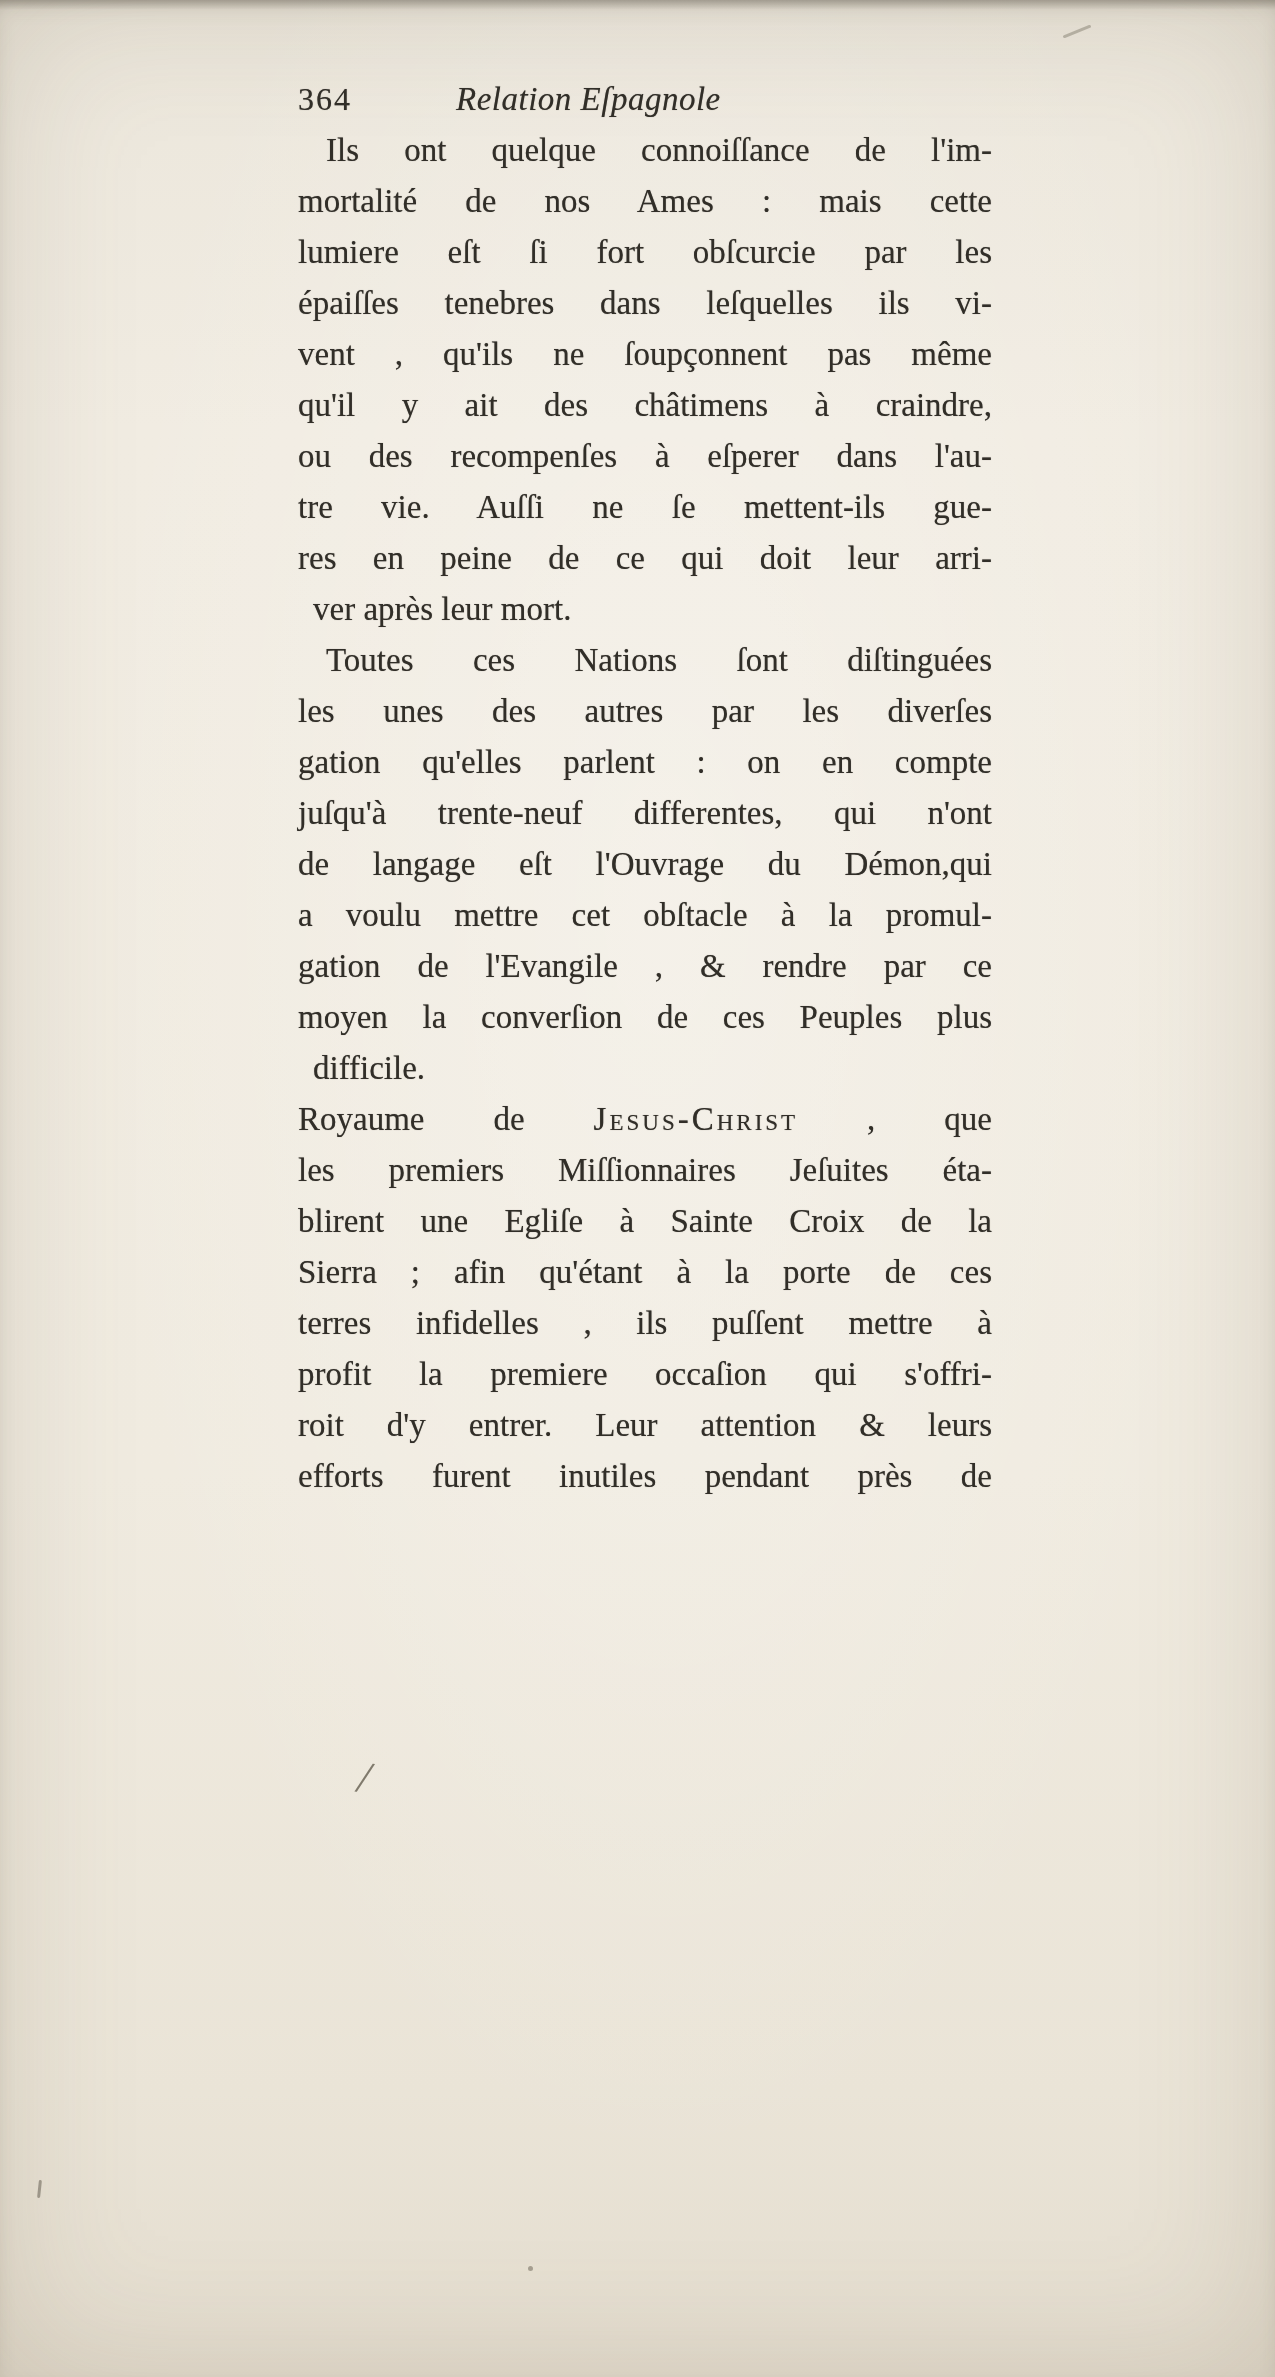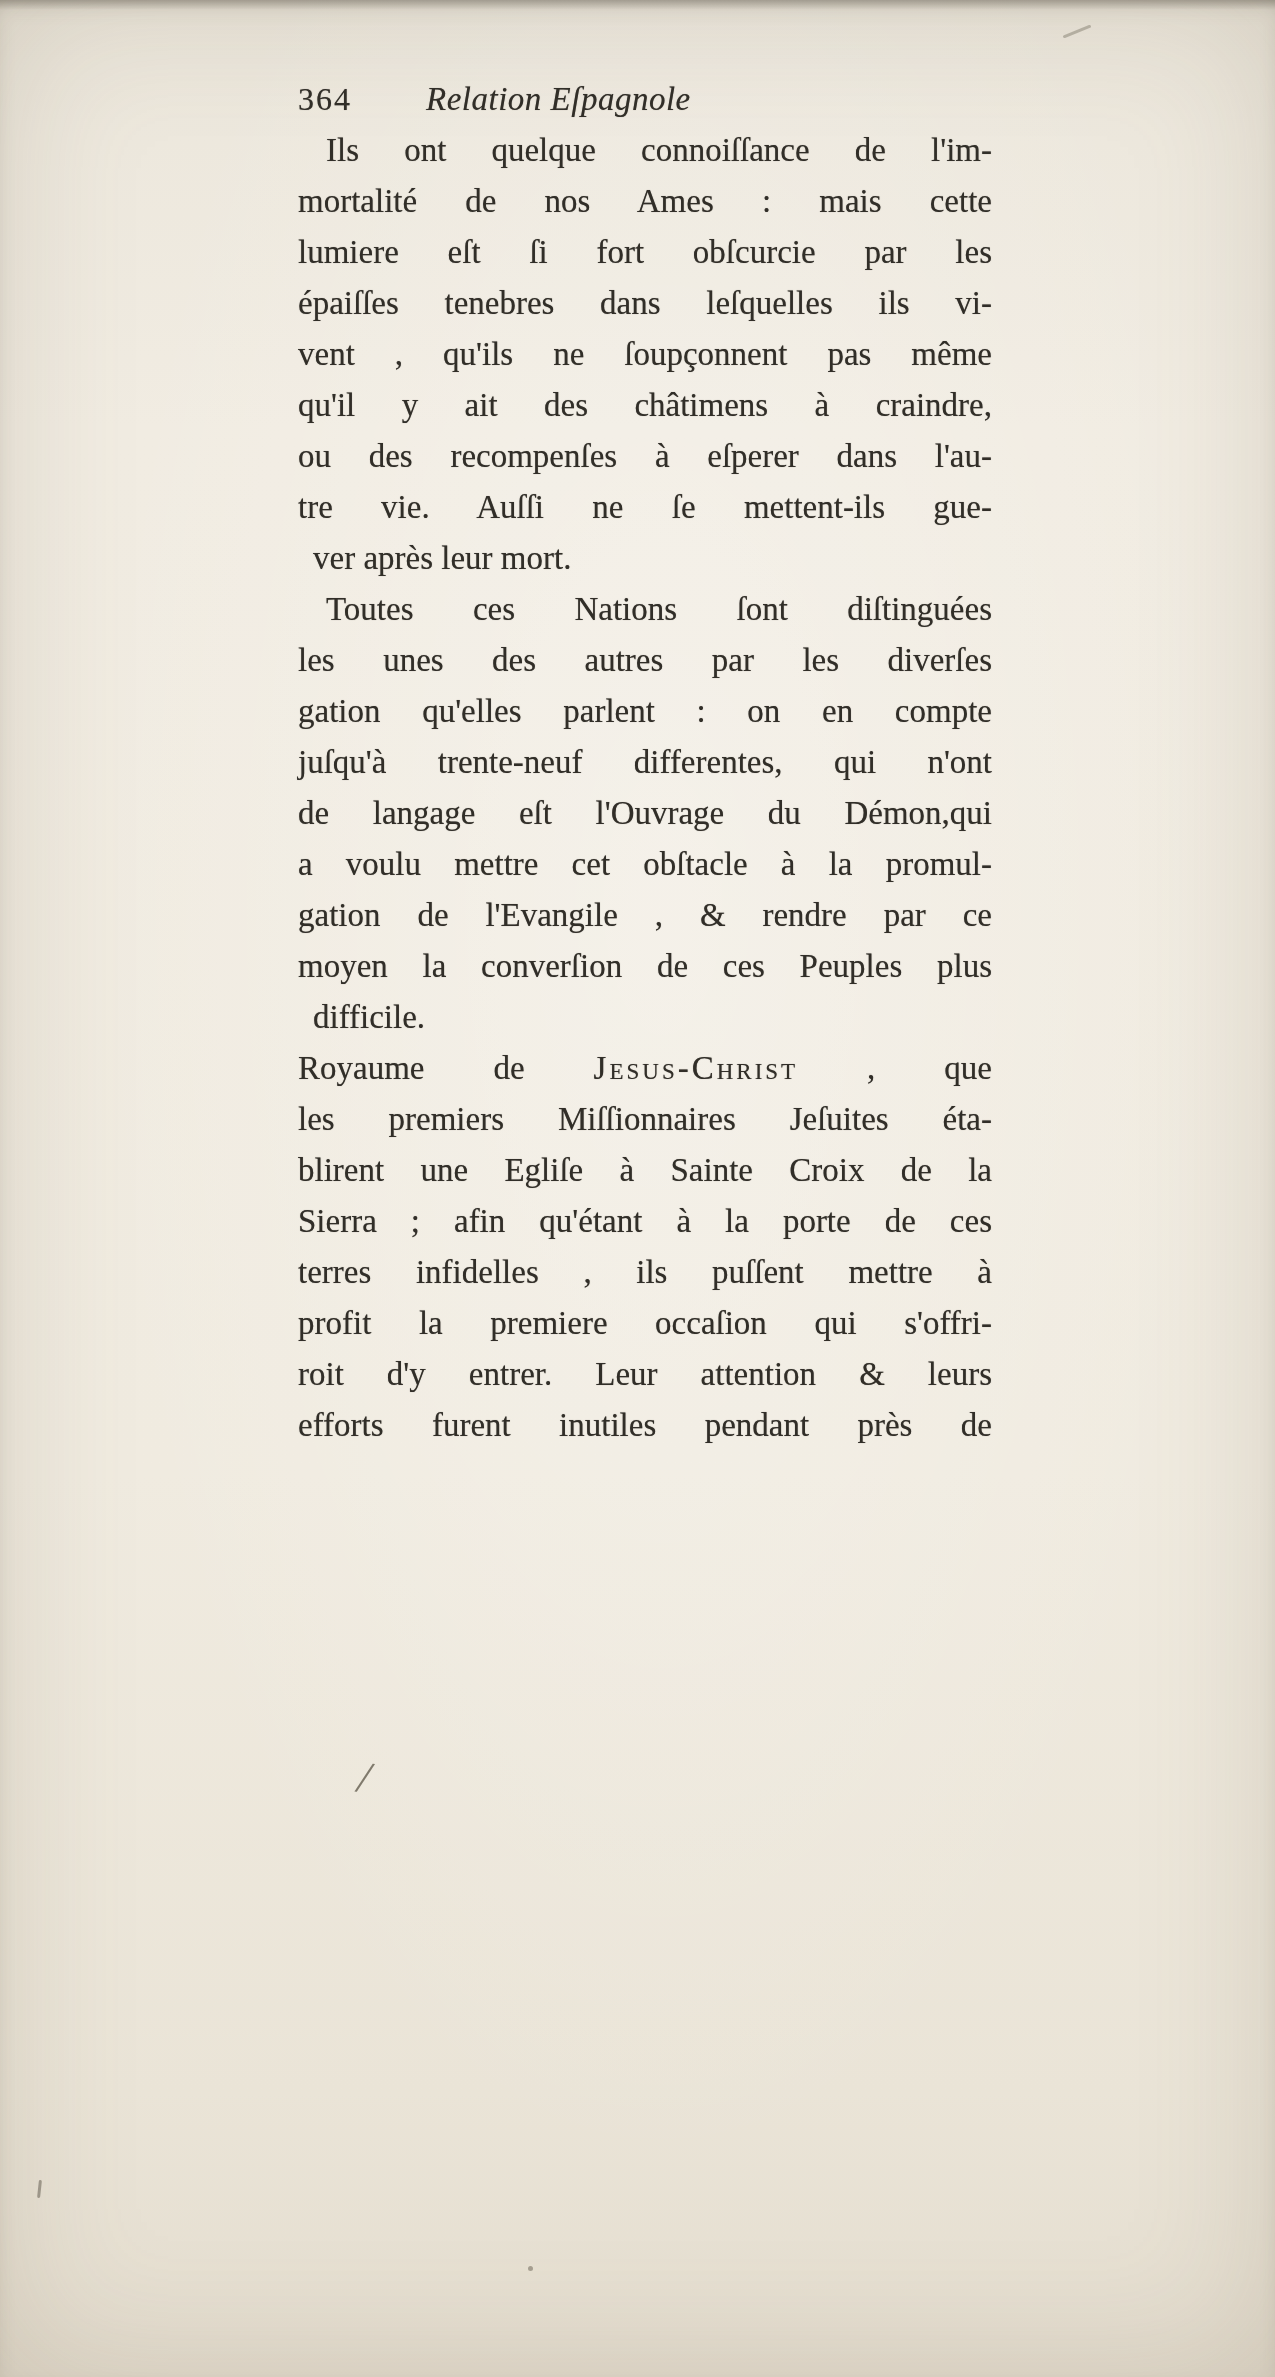--- a/index.html
+++ b/index.html
@@ -31,21 +31,21 @@
     left: 298px;
     top: 74px;
     width: 694px;
     font-size: 33px;
     line-height: 51px;
     text-shadow: 0 0 0.8px rgba(49,46,40,0.55);
   }
   .running-head {
     display: flex;
     align-items: baseline;
-    gap: 74px;
+    gap: 104px;
     line-height: 51px;
     white-space: nowrap;
   }
   .running-head .pagenum {
     font-size: 32px;
     letter-spacing: 2px;
   }
   .running-head .title {
     font-style: italic;
     font-size: 33px;
@@ -119,20 +119,21 @@
     </div>
     <div id="paragraphs">
         <div class="line indent"><span>Ils ont quelque connoiſſance de l'im-</span></div>
         <div class="line"><span>mortalité de nos Ames : mais cette</span></div>
         <div class="line"><span>lumiere eſt ſi fort obſcurcie par les</span></div>
         <div class="line"><span>épaiſſes tenebres dans leſquelles ils vi-</span></div>
         <div class="line"><span>vent , qu'ils ne ſoupçonnent pas même</span></div>
         <div class="line"><span>qu'il y ait des châtimens à craindre,</span></div>
         <div class="line"><span>ou des recompenſes à eſperer dans l'au-</span></div>
         <div class="line"><span>tre vie. Auſſi ne ſe mettent-ils gue-</span></div>
+        <div class="line"><span>res en peine de ce qui doit leur arri-</span></div>
         <div class="line last"><span>ver après leur mort.</span></div>
         <div class="line indent"><span>Toutes ces Nations ſont diſtinguées</span></div>
         <div class="line"><span>les unes des autres par les diverſes</span></div>
         <div class="line"><span>gation qu'elles parlent : on en compte</span></div>
         <div class="line"><span>juſqu'à trente-neuf differentes, qui n'ont</span></div>
         <div class="line"><span>de langage eſt l'Ouvrage du Démon,qui</span></div>
         <div class="line"><span>a voulu mettre cet obſtacle à la promul-</span></div>
         <div class="line"><span>gation de l'Evangile , &amp; rendre par ce</span></div>
         <div class="line"><span>moyen la converſion de ces Peuples plus</span></div>
         <div class="line last"><span>difficile.</span></div>

